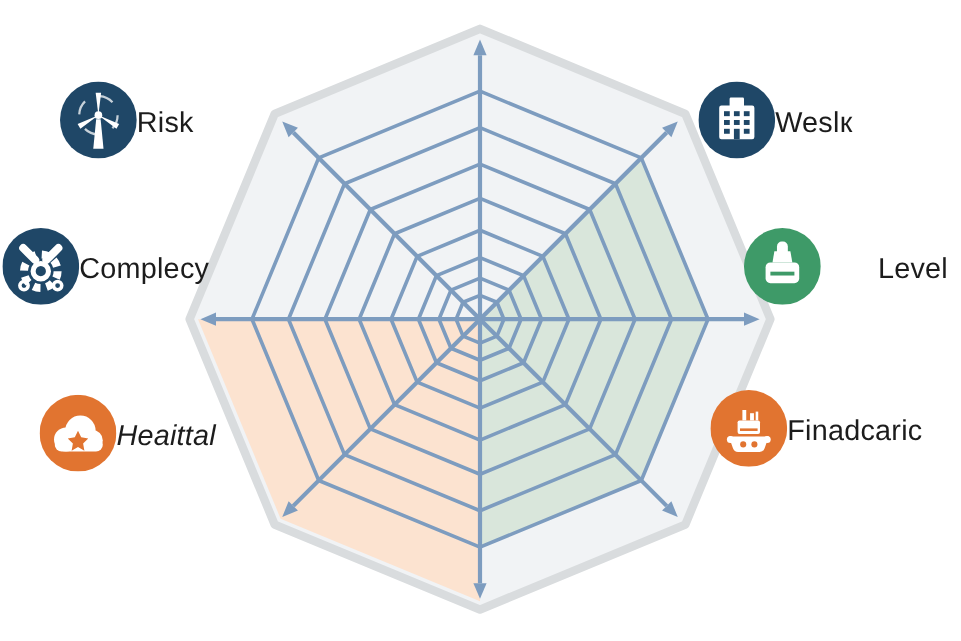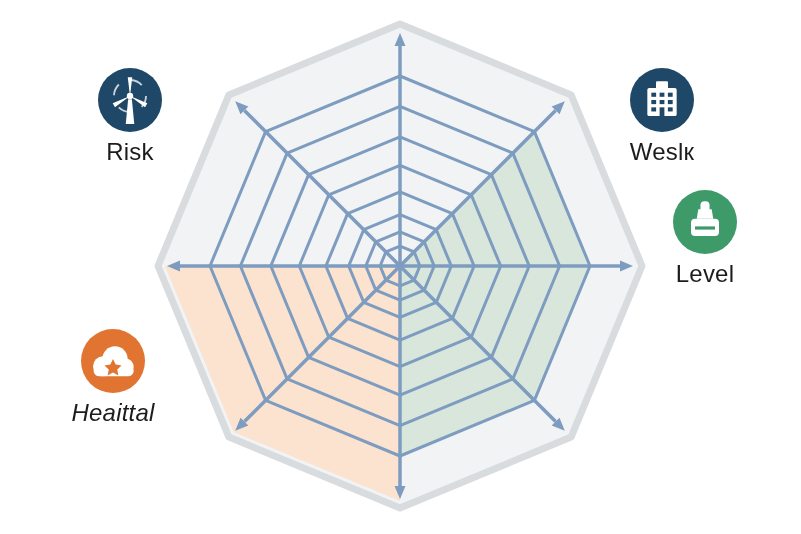--- a/index.html
+++ b/index.html
@@ -1,21 +1,21 @@
 <!DOCTYPE html>
 <html><head>
 <meta charset="utf-8">
 <style>
   html,body{margin:0;padding:0;background:#ffffff;}
   #stage{
     position:relative;width:801px;height:534px;overflow:hidden;
     background:#ffffff;font-family:"Liberation Sans","DejaVu Sans",sans-serif;
   }
   #radar-svg{position:absolute;left:0;top:0;width:801px;height:534px;display:block;}
-  .item{position:absolute;display:flex;flex-direction:column;align-items:center;}
+  .item{position:absolute;display:flex;flex-direction:row;align-items:center;}
   .badge{width:64px;height:64px;}
   .badge svg{width:64px;height:64px;display:block;}
   .label{
     margin-top:6px;font-size:24px;line-height:28px;color:#1c1c1c;
     letter-spacing:0.2px;white-space:nowrap;text-align:center;
   }
   .pos-tl{left:50px;top:68px;width:160px;}
   .pos-tr{left:582px;top:68px;width:160px;}
   .pos-ml{left:2px;top:190px;width:170px;}
   .pos-mr{left:620px;top:190px;width:170px;justify-content:space-between;}
@@ -95,20 +95,36 @@
           <rect x="28.4" y="24" width="3.6" height="3.1"></rect>
           <rect x="16" y="29.5" width="3.6" height="3.1"></rect>
           <rect x="22.2" y="29.5" width="3.6" height="6.5"></rect>
           <rect x="28.4" y="29.5" width="3.6" height="3.1"></rect>
         </g>
       </svg>
     </div>
     <div class="label">Weslк</div>
   </div>
 
+  <div class="item pos-ml">
+    <div class="badge">
+      <svg viewBox="0 0 48 48">
+        <circle cx="24" cy="24" r="24" fill="#1f4767"></circle>
+        <g fill="none" stroke="#ffffff">
+          <circle cx="24" cy="27" r="10.5" stroke-width="5" stroke-dasharray="4.5 3.8"></circle>
+          <circle cx="24" cy="27" r="4.8" stroke-width="3.2"></circle>
+          <path d="M13 12.5 L20.5 20" stroke-width="5" stroke-linecap="round"></path>
+          <path d="M35 12.5 L27.5 20" stroke-width="5" stroke-linecap="round"></path>
+          <circle cx="13.5" cy="36" r="2.6" stroke-width="2.2"></circle>
+          <circle cx="34.5" cy="36" r="2.6" stroke-width="2.2"></circle>
+        </g>
+      </svg>
+    </div>
+    <div class="label">Complecy</div>
+  </div>
 
   <div class="item pos-mr">
     <div class="badge">
       <svg viewBox="0 0 48 48">
         <circle cx="24" cy="24" r="24" fill="#3e9a68"></circle>
         <g fill="#ffffff">
           <rect x="20.6" y="8.5" width="6.8" height="9" rx="3"></rect>
           <path d="M19 14.5 h10 l1.2 7 h-12.4 Z"></path>
           <rect x="13.5" y="21.5" width="21" height="13" rx="3"></rect>
         </g>
@@ -127,14 +143,36 @@
           <circle cx="25.5" cy="22.5" r="9.5"></circle>
           <circle cx="33" cy="28.5" r="6.5"></circle>
           <rect x="9.5" y="27" width="30" height="8.5" rx="4.25"></rect>
         </g>
         <path d="M24 22.5 l2 4.1 4.4 0.7 -3.2 3.1 0.8 4.5 -4 -2.2 -4 2.2 0.8 -4.5 -3.2 -3.1 4.4 -0.7 Z" fill="#e17430"></path>
       </svg>
     </div>
     <div class="label">Heaittal</div>
   </div>
 
+  <div class="item pos-br">
+    <div class="badge">
+      <svg viewBox="0 0 48 48">
+        <circle cx="24" cy="24" r="24" fill="#e17430"></circle>
+        <g fill="#ffffff">
+          <rect x="20" y="12.5" width="2.4" height="6.5"></rect>
+          <rect x="24.8" y="14.5" width="2.4" height="4.5"></rect>
+          <rect x="28.3" y="13.5" width="1.6" height="5.5"></rect>
+          <rect x="17" y="19" width="14" height="8.5" rx="1.2"></rect>
+          <path d="M11.5 29 h25 l-2.6 7.4 a3.4 3.4 0 0 1 -3.2 2.3 H17.3 a3.4 3.4 0 0 1 -3.2 -2.3 Z"></path>
+          <circle cx="12.5" cy="31" r="2.2"></circle>
+          <circle cx="35.5" cy="31" r="2.2"></circle>
+        </g>
+        <g fill="#e17430">
+          <circle cx="20.5" cy="34" r="1.9"></circle>
+          <circle cx="27.5" cy="34" r="1.9"></circle>
+          <rect x="18.5" y="24" width="11" height="1.6"></rect>
+        </g>
+      </svg>
+    </div>
+    <div class="label">Finadcaric</div>
+  </div>
 
 </div>
 
 </body></html>

